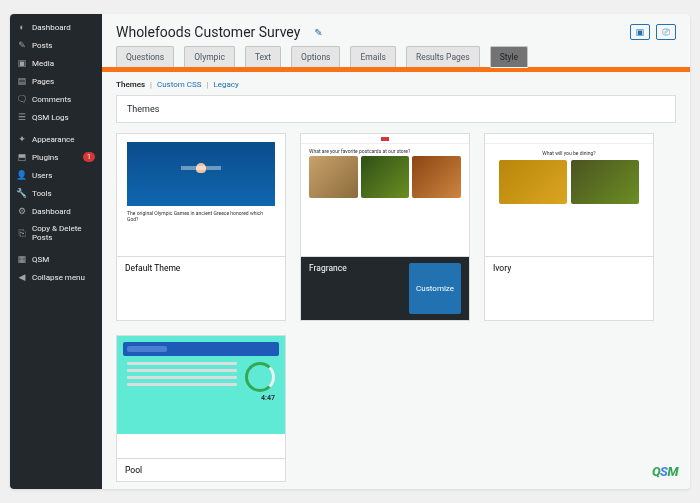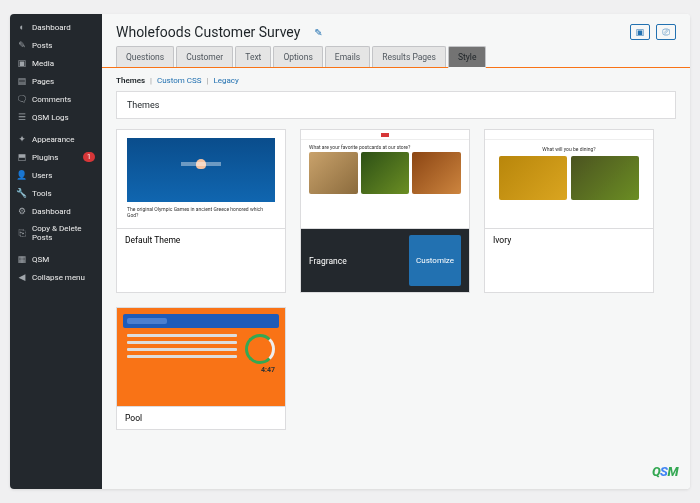--- a/index.html
+++ b/index.html
@@ -10,32 +10,32 @@
 .sb-item .ic { width:10px; height:10px; display:inline-flex; align-items:center; justify-content:center; font-size:9px; color:#a0a5aa; }
 .sb-item .lbl { flex:1; }
 .sb-badge { background:#d63638; color:#fff; border-radius:7px; font-size:7px; padding:0 4px; line-height:10px; }
 .sb-sep { height:4px; }
 .main { flex:1; background:#f6f7f7; display:flex; flex-direction:column; overflow:auto; }
 .hdr { display:flex; align-items:center; justify-content:space-between; padding:10px 14px 6px; }
 .hdr-title { font-size:14px; font-weight:400; color:#1d2327; display:flex; align-items:center; gap:14px; }
 .hdr-title .ic-edit { color:#2271b1; font-size:10px; }
 .hdr-btns { display:flex; gap:6px; }
 .hdr-btn { width:20px; height:16px; border:1px solid #2271b1; background:#f6f7f7; border-radius:2px; display:flex; align-items:center; justify-content:center; color:#2271b1; font-size:9px; cursor:pointer; }
-.tabs { display:flex; border-bottom:1px solid #f97316; padding:0 14px; gap:0; }
+.tabs { display:flex; border-bottom:5px solid #f97316; padding:0 14px; gap:8px; }
 .tab { padding:5px 9px; font-size:8.5px; color:#50575e; background:#e5e5e5; border:1px solid #c3c4c7; border-bottom:none; margin-right:2px; cursor:pointer; border-radius:2px 2px 0 0; }
 .tab.active { background:#737373; border-bottom:1px solid #f6f7f7; margin-bottom:-1px; color:#1d2327; }
 .subnav { padding:8px 14px 6px; font-size:8px; color:#50575e; }
 .subnav a { color:#2271b1; text-decoration:none; }
 .subnav .cur { color:#1d2327; font-weight:600; }
 .subnav .sep { color:#999; margin:0 3px; }
 .themes-box { margin:0 14px 10px; border:1px solid #dcdcde; background:#fff; padding:8px 10px; font-size:9px; color:#1d2327; }
 .theme-grid { display:flex; flex-wrap:wrap; gap:14px; padding:0 14px 14px; }
 .theme-card { width:170px; border:1px solid #dcdcde; background:#fff; cursor:pointer; position:relative; }
 .theme-card .thumb { width:100%; height:98px; background:#e8e8e8; display:flex; align-items:center; justify-content:center; overflow:hidden; }
-.theme-card .footer { display:flex; align-items:center; justify-content:space-between; padding:6px 8px; font-size:8.5px; background:#fff; border-top:1px solid #dcdcde; }
+.theme-card .footer { display:flex; justify-content:space-between; padding:6px 8px; font-size:8.5px; background:#fff; border-top:1px solid #dcdcde;margin-top:24px; }
 .theme-card.active .footer { background:#23282d; color:#fff; }
 .cust-btn { background:#2271b1; color:#fff; border:none; padding:21px 7px; font-size:8px; border-radius:2px; cursor:pointer; }
 .logo { position:absolute; bottom:24px; right:22px; font-size:13px; font-weight:800; font-style:italic; letter-spacing:-0.5px; }
 .logo .q{color:#34a853;} .logo .s{color:#4285f4;} .logo .m{color:#34a853;}
 
 
 .thumb-inner { width:100%; height:100%; position:relative; background:#fff; }
 .ti-default { background:#fff; }
 .ti-default .hero { margin:8px 10px 0; height:64px; background:linear-gradient(180deg,#0a4d8c 0%,#1066b0 100%); position:relative; overflow:hidden; }
 .ti-default .cap { font-size:5px; color:#333; padding:4px 10px; }
@@ -51,21 +51,21 @@
 .ti-frag .q { font-size:5px; color:#333; padding:4px 8px 2px; }
 .ti-frag .imgs { display:flex; gap:3px; padding:0 8px; }
 .ti-frag .imgs div { flex:1; height:42px; border-radius:2px; }
 .ti-frag .i1{background:linear-gradient(135deg,#c9a26b,#8b6b3d);} .ti-frag .i2{background:linear-gradient(135deg,#2d5016,#6b8e23);} .ti-frag .i3{background:linear-gradient(135deg,#8b4513,#cd853f);}
 .ti-ivory { background:#fff; }
 .ti-ivory .topbar { height:10px; background:#fff; border-bottom:1px solid #eee; }
 .ti-ivory .q { font-size:5px; color:#333; text-align:center; padding:6px 8px 4px; }
 .ti-ivory .imgs { display:flex; gap:4px; padding:0 14px; }
 .ti-ivory .imgs div { flex:1; height:44px; border-radius:2px; }
 .ti-ivory .i1{background:linear-gradient(135deg,#b8860b,#daa520);} .ti-ivory .i2{background:linear-gradient(135deg,#4b5320,#6b8e23);}
-.ti-pool { background:#f97316; }
+.ti-pool { background:#5eead4; }
 .ti-pool .bar { margin:6px; height:14px; background:#1e5bb8; border-radius:2px; display:flex; align-items:center; }
 .ti-pool .bar::before { content:""; width:40px; height:6px; background:#4a7fd1; margin-left:4px; border-radius:2px; }
 .ti-pool .body { display:flex; padding:0 10px; gap:8px; }
 .ti-pool .lines { flex:1; }
 .ti-pool .lines div { height:3px; background:#ddd; margin-bottom:4px; border-radius:1px; }
 .ti-pool .ring { width:30px; height:30px; border:3px solid #34a853; border-right-color:#eee; border-radius:50%; }
 .ti-pool .time { font-size:7px; font-weight:700; color:#333; text-align:right; padding:2px 10px 0; }
 .swimmer { position:absolute; left:50%; top:40%; width:40px; height:20px; transform:translate(-50%,-50%); }
 .swimmer::before { content:""; position:absolute; left:15px; top:5px; width:10px; height:10px; background:#f4c2a1; border-radius:50% 50% 40% 40%; }
 .swimmer::after { content:""; position:absolute; left:0; top:8px; width:40px; height:4px; background:rgba(255,255,255,0.4); }
@@ -143,21 +143,21 @@
         <span class="ic-edit">✎</span>
       </div>
       <div class="hdr-btns">
         <div class="hdr-btn">▣</div>
         <div class="hdr-btn">⎚</div>
       </div>
     </div>
 
     <div class="tabs">
       <div class="tab">Questions</div>
-      <div class="tab">Customer</div>
+      <div class="tab">Olympic</div>
       <div class="tab">Text</div>
       <div class="tab">Options</div>
       <div class="tab">Emails</div>
       <div class="tab">Results Pages</div>
       <div class="tab active">Style</div>
     </div>
 
     <div class="subnav">
       <span class="cur">Themes</span>
       <span class="sep">|</span>

